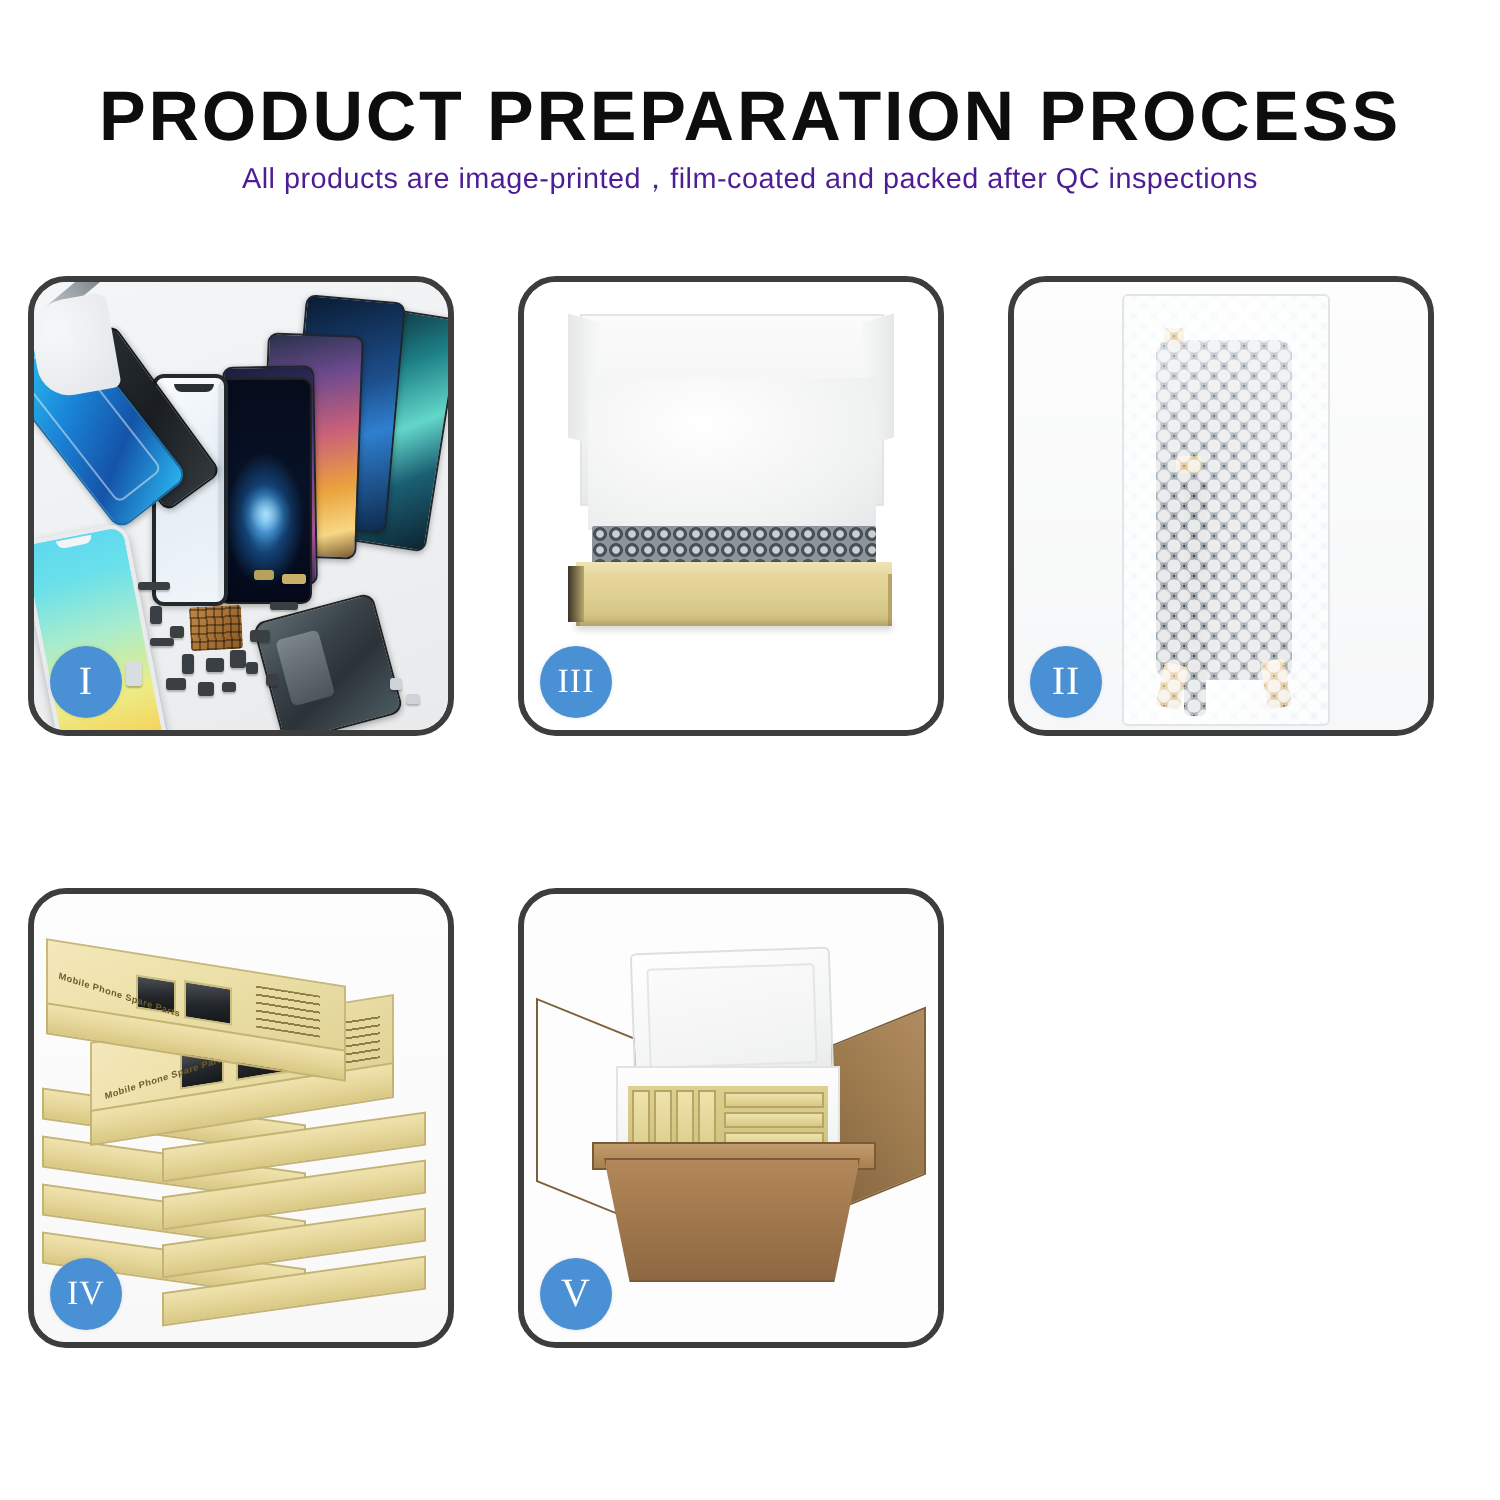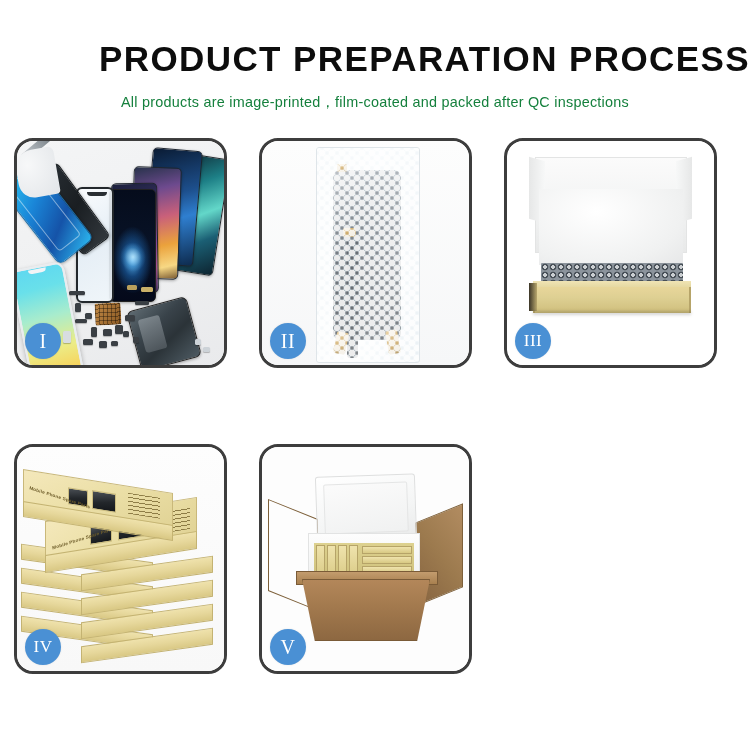--- a/index.html
+++ b/index.html
@@ -28,29 +28,28 @@
     text-align: center;
   }
   .main-title {
     font-family: "Liberation Sans", sans-serif;
     font-size: 35px;
     font-weight: 700;
     letter-spacing: 1.4px;
     color: #0d0d0d;
     line-height: 38px;
     white-space: nowrap;
-    text-align: right;
   }
   .sub-title {
-    margin-top: 15px;
+    margin-top: 3px;
     font-family: "Liberation Sans", sans-serif;
     font-size: 14.4px;
     font-weight: 400;
     letter-spacing: 0.25px;
-    color: #15803d;
+    color: #4c1d95;
     line-height: 18px;
     white-space: nowrap;
   }
 
   
   .grid {
     position: absolute;
     top: 138px;
     left: 14px;
     width: 726px;
@@ -501,51 +500,51 @@
         <div class="sp" style="left:82px;  top:200px; width:8px;  height:7px;"></div>
         <div class="sp" style="left:94px;  top:200px; width:7px;  height:5px;"></div>
         <div class="sp" style="left:118px; top:160px; width:14px; height:4px;"></div>
         <div class="sp" style="left:116px; top:196px; width:6px;  height:6px;"></div>
         <div class="sp" style="left:178px; top:198px; width:6px;  height:6px; background:#cdd3d8;"></div>
         <div class="sp" style="left:186px; top:206px; width:7px;  height:5px; background:#cdd3d8;"></div>
       </div>
       <div class="badge">I</div>
     </div>
 
+    <div class="panel p3">
+      <div class="panel-photo">
+        <div class="p3-bg"></div>
+        <div class="lid"></div>
+        <div class="lid-flap-l"></div>
+        <div class="lid-flap-r"></div>
+        <div class="foam"></div>
+        <div class="bubble-layer"></div>
+        <div class="tray-lip"></div>
+        <div class="tray-front"></div>
+        <div class="tray-side-l"></div>
+        <div class="tray-shadow"></div>
+      </div>
+      <div class="badge small-num">III</div>
+    </div>
+
     <div class="panel p2">
       <div class="panel-photo">
         <div class="p2-bg"></div>
         <div class="bag">
           <div class="product"></div>
           <div class="flex-tail"></div>
           <div class="gold-tab" style="left:20px; top:16px; width:10px; height:8px;"></div>
           <div class="gold-tab" style="left:26px; top:80px; width:13px; height:9px;"></div>
           <div class="gold-tab" style="left:18px; top:184px; width:12px; height:22px; transform:rotate(12deg);"></div>
           <div class="gold-tab" style="left:70px; top:182px; width:12px; height:24px; transform:rotate(-10deg);"></div>
           <div class="bubbles"></div>
           <div class="bag-sheen"></div>
         </div>
       </div>
       <div class="badge">II</div>
-    </div>
-
-    <div class="panel p3">
-      <div class="panel-photo">
-        <div class="p3-bg"></div>
-        <div class="lid"></div>
-        <div class="lid-flap-l"></div>
-        <div class="lid-flap-r"></div>
-        <div class="foam"></div>
-        <div class="bubble-layer"></div>
-        <div class="tray-lip"></div>
-        <div class="tray-front"></div>
-        <div class="tray-side-l"></div>
-        <div class="tray-shadow"></div>
-      </div>
-      <div class="badge small-num">III</div>
     </div>
 
     <div class="panel p4">
       <div class="panel-photo">
         <div class="p4-bg"></div>
         <div class="boxstack">
 
           <div class="bx" style="left:4px;  top:178px; width:132px; height:16px; transform:skewY(8deg);"></div>
           <div class="bx" style="left:4px;  top:154px; width:132px; height:16px; transform:skewY(8deg);"></div>
           <div class="bx" style="left:4px;  top:130px; width:132px; height:16px; transform:skewY(8deg);"></div>

